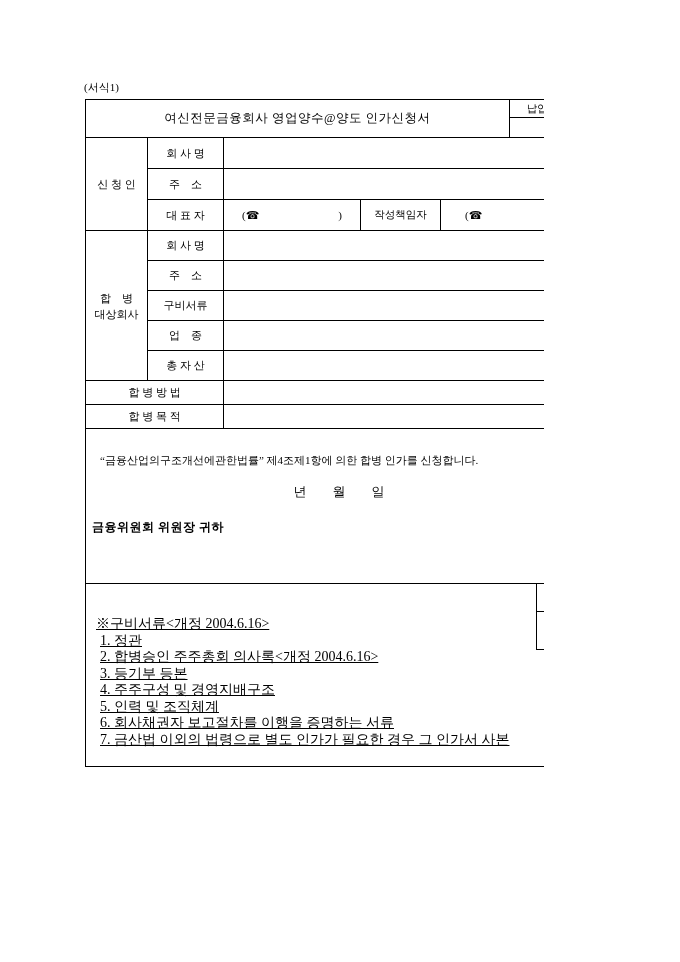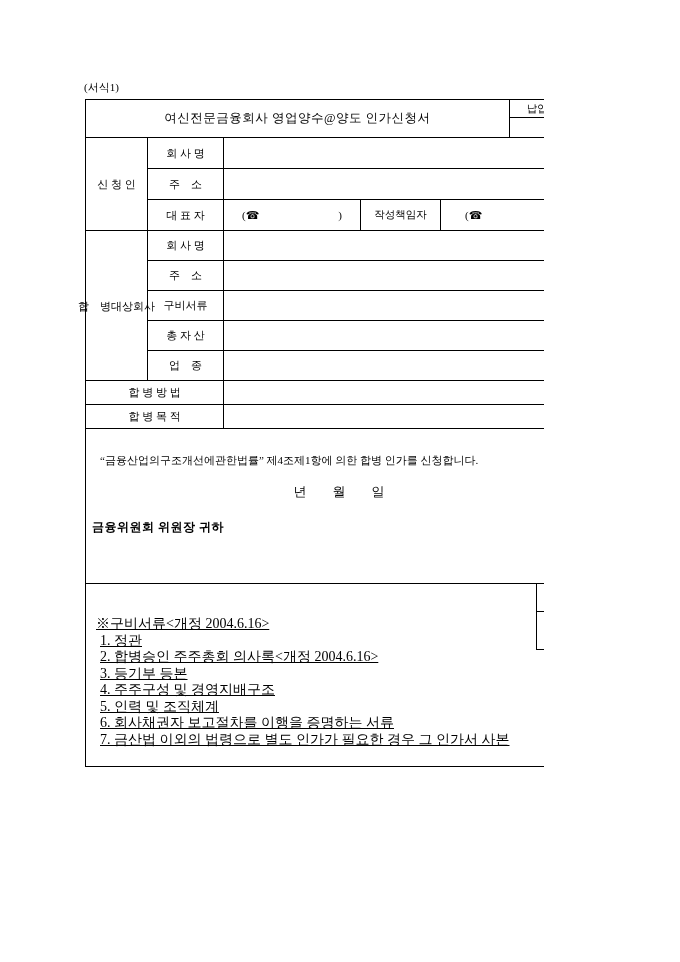--- a/index.html
+++ b/index.html
@@ -13,21 +13,21 @@
 
   .ftable {
     position: absolute; left: 85px; top: 99px; width: 511px;
     border-right: 1px solid #eab308; border-bottom: 1px solid #000;
     font-size: 11px;
   }
   .row { display: flex; }
   .col { display: flex; flex-direction: column; }
   .c { border-left: 1px solid #000; border-top: 1px solid #000; box-sizing: border-box; }
   .ctr { display: flex; align-items: center; justify-content: center; white-space: pre; text-align: center; }
-  .vctr { }
+  .vctr { flex-direction: column; }
 
   .title-row { height: 38px; }
   .title-cell { flex: 1; font-size: 12.5px; letter-spacing: 0.5px; }
   .pp-col { width: 87px; }
   .pp-label { height: 18px; font-size: 10.5px; }
   .pp-value { flex: 1; }
 
   .sec-label { width: 62px; line-height: 16px; }
   .row-label { width: 76px; }
   .field { flex: 1; }
@@ -115,25 +115,25 @@
         </div>
         <div class="row h30">
           <div class="c ctr row-label">주    소</div>
           <div class="c field"></div>
         </div>
         <div class="row h30">
           <div class="c ctr row-label">구비서류</div>
           <div class="c field"></div>
         </div>
         <div class="row h30">
-          <div class="c ctr row-label">총 자 산</div>
+          <div class="c ctr row-label">업    종</div>
           <div class="c field"></div>
         </div>
         <div class="row h30">
-          <div class="c ctr row-label">업    종</div>
+          <div class="c ctr row-label">총 자 산</div>
           <div class="c field"></div>
         </div>
       </div>
     </div>
 
     <div class="row h24">
       <div class="c ctr mlabel">합 병 방 법</div>
       <div class="c field"></div>
     </div>
     <div class="row h24">

